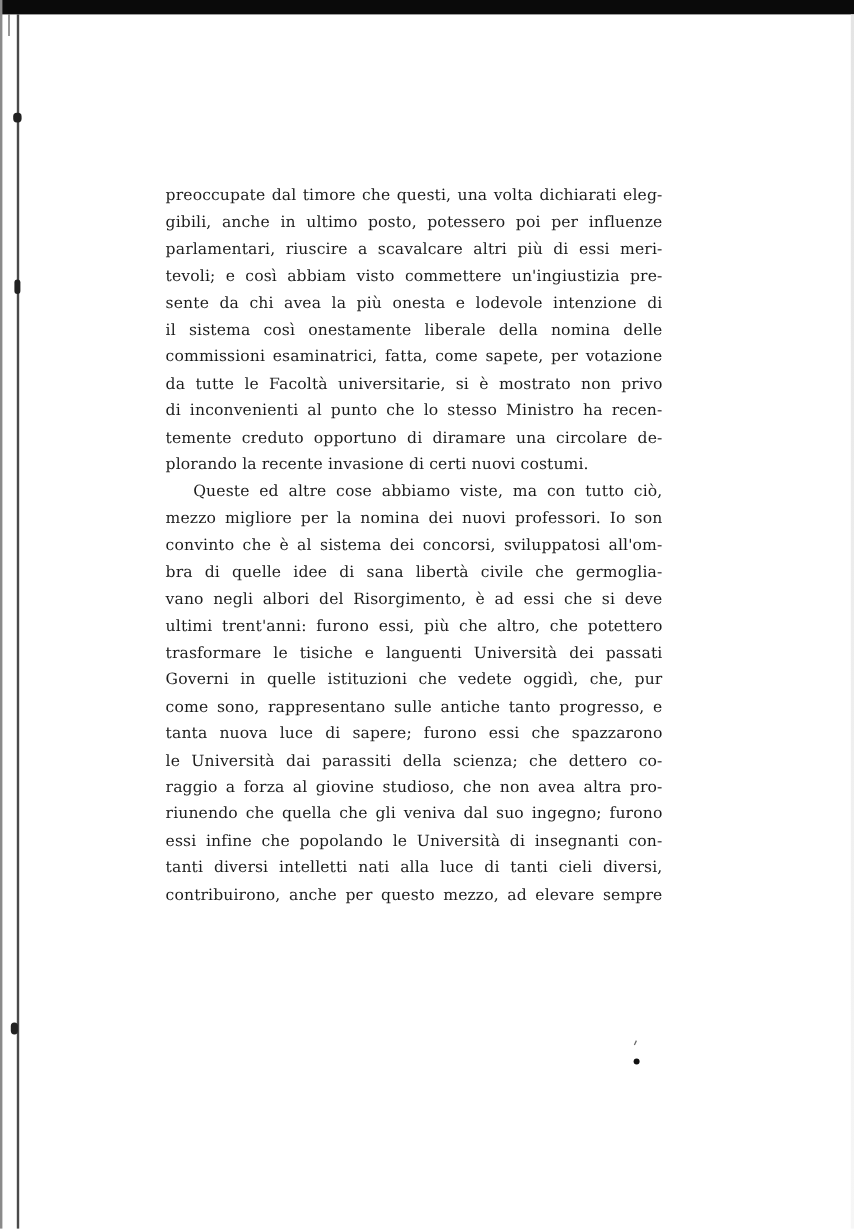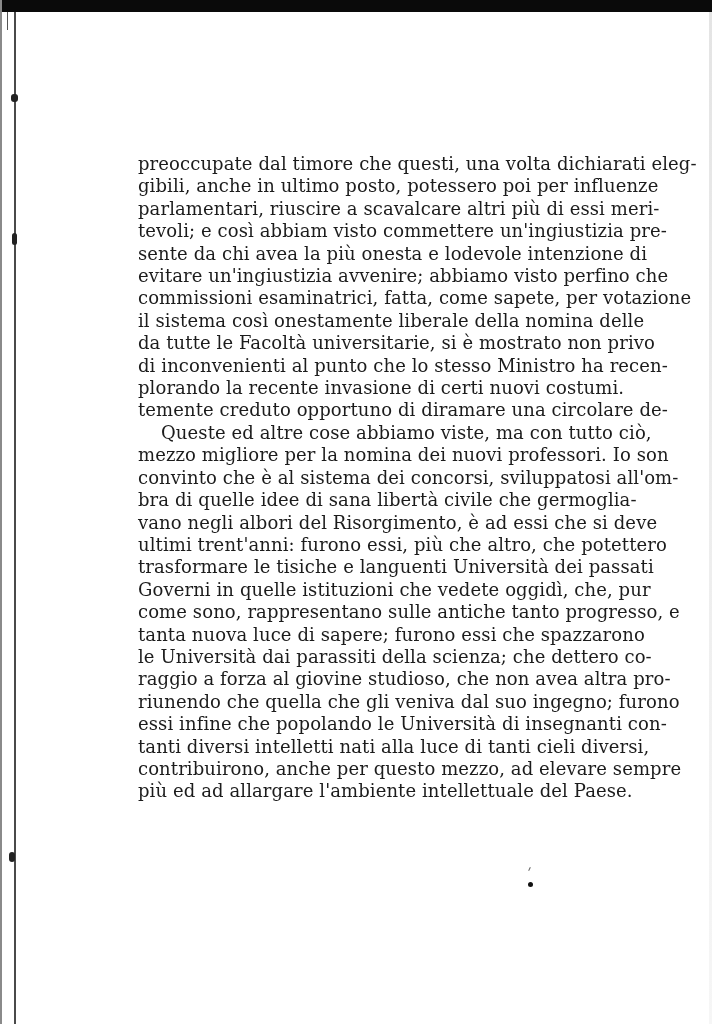--- a/index.html
+++ b/index.html
@@ -55,21 +55,21 @@
       width: 7px;
       height: 8px;
       background: #222;
       border-radius: 3px;
     }
     .page-text {
       position: absolute;
       left: 138px;
       top: 153px;
       width: 414px;
-      font-size: 18px;
+      font-size: 13px;
       line-height: 22.4px;
       color: #1c1c1c;
       letter-spacing: 0.1px;
     }
     .page-text p {
       margin: 0;
     }
     .line {
       display: block;
       white-space: nowrap;
@@ -113,43 +113,41 @@
 <div class="binding-mark" style="left:12px; top:233px; height:12px; width:5px;"></div>
 <div class="binding-mark" style="left:9px; top:852px; height:10px; width:6px;"></div>
 
 <div class="page-text">
   <p>
     <span class="line">preoccupate dal timore che questi, una volta dichiarati eleg-</span>
     <span class="line">gibili, anche in ultimo posto, potessero poi per influenze</span>
     <span class="line">parlamentari, riuscire a scavalcare altri più di essi meri-</span>
     <span class="line">tevoli; e così abbiam visto commettere un'ingiustizia pre-</span>
     <span class="line">sente da chi avea la più onesta e lodevole intenzione di</span>
-    <span class="line">evitare un'ingiustizia avvenire; abbiamo visto perfino che</span>
+    <span class="line">il sistema così onestamente liberale della nomina delle</span>
     <span class="line">commissioni esaminatrici, fatta, come sapete, per votazione</span>
-    <span class="line">il sistema così onestamente liberale della nomina delle</span>
     <span class="line">da tutte le Facoltà universitarie, si è mostrato non privo</span>
     <span class="line">di inconvenienti al punto che lo stesso Ministro ha recen-</span>
+    <span class="line">temente creduto opportuno di diramare una circolare de-</span>
     <span class="line last">plorando la recente invasione di certi nuovi costumi.</span>
-    <span class="line">temente creduto opportuno di diramare una circolare de-</span>
   </p>
   <p>
     <span class="line indent">Queste ed altre cose abbiamo viste, ma con tutto ciò,</span>
     <span class="line">mezzo migliore per la nomina dei nuovi professori. Io son</span>
     <span class="line">convinto che è al sistema dei concorsi, sviluppatosi all'om-</span>
     <span class="line">bra di quelle idee di sana libertà civile che germoglia-</span>
     <span class="line">vano negli albori del Risorgimento, è ad essi che si deve</span>
     <span class="line">ultimi trent'anni: furono essi, più che altro, che potettero</span>
     <span class="line">trasformare le tisiche e languenti Università dei passati</span>
     <span class="line">Governi in quelle istituzioni che vedete oggidì, che, pur</span>
     <span class="line">come sono, rappresentano sulle antiche tanto progresso, e</span>
     <span class="line">tanta nuova luce di sapere; furono essi che spazzarono</span>
     <span class="line">le Università dai parassiti della scienza; che dettero co-</span>
     <span class="line">raggio a forza al giovine studioso, che non avea altra pro-</span>
     <span class="line">riunendo che quella che gli veniva dal suo ingegno; furono</span>
     <span class="line">essi infine che popolando le Università di insegnanti con-</span>
     <span class="line">tanti diversi intelletti nati alla luce di tanti cieli diversi,</span>
     <span class="line">contribuirono, anche per questo mezzo, ad elevare sempre</span>
-    <span class="line last">più ed ad allargare l'ambiente intellettuale del Paese.</span>
   </p>
 </div>
 
 <div class="tick-mark"></div>
 <div class="end-dot"></div>
 
 </body></html>

